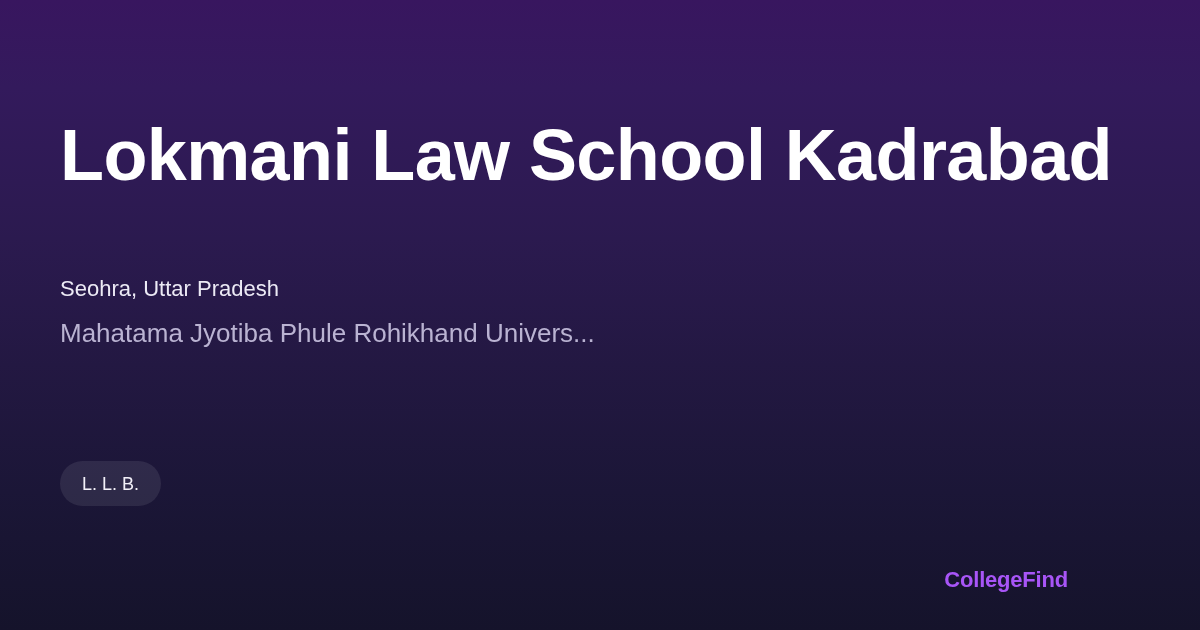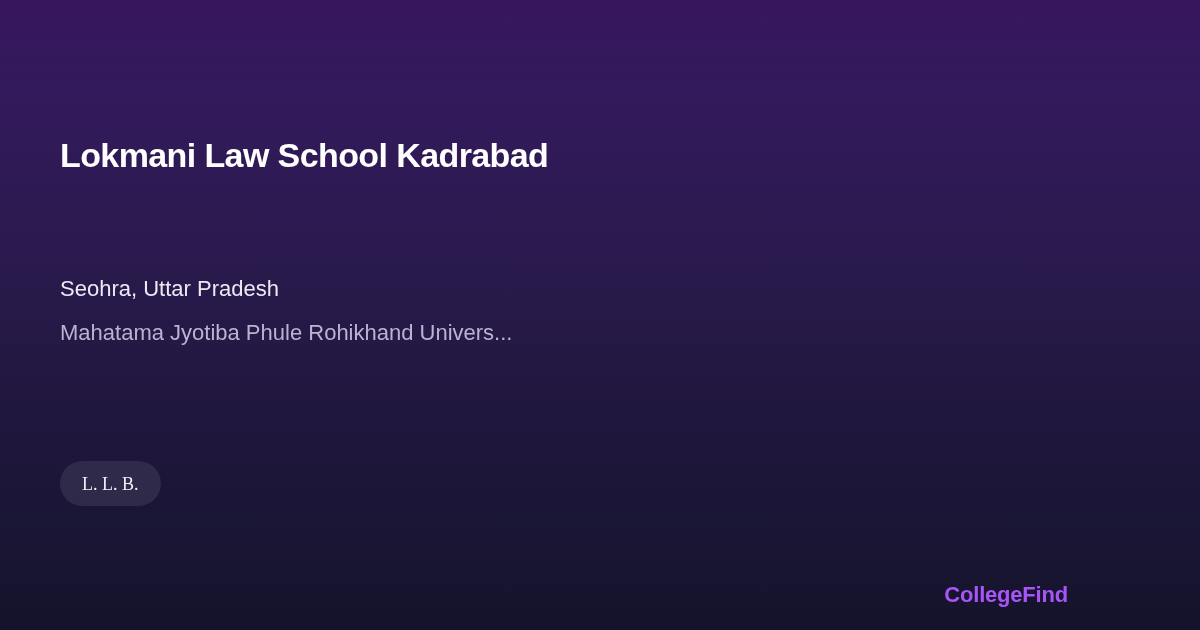--- a/index.html
+++ b/index.html
@@ -36,21 +36,21 @@
     top: 0;
     width: 1080px;
     height: 630px;
   }
 
   .title {
     position: absolute;
     left: 0;
     top: 124px;
     margin: 0;
-    font-size: 34px;
+    font-size: 72px;
     line-height: 62px;
     font-weight: 700;
     letter-spacing: -0.6px;
     color: #ffffff;
     white-space: nowrap;
   }
 
   .meta {
     position: absolute;
     left: 0;
@@ -61,60 +61,59 @@
   .location {
     font-size: 22px;
     line-height: 38px;
     font-weight: 400;
     color: #eceaf5;
     white-space: nowrap;
   }
 
   .affiliation {
     margin-top: 10px;
-    font-size: 22px;
+    font-size: 26px;
     line-height: 30px;
     font-weight: 400;
     color: #bab3d2;
     white-space: nowrap;
     overflow: hidden;
     text-overflow: ellipsis;
     max-width: 600px;
   }
 
   .chips {
     position: absolute;
     left: 0;
     top: 461px;
     display: flex;
     flex-direction: row;
     align-items: center;
     gap: 24px;
-    font-family: Liberation Serif, serif;
   }
 
   .chip {
     display: inline-flex;
     align-items: center;
     justify-content: center;
     height: 45px;
     padding: 0 22px;
     border-radius: 999px;
     background: rgba(255, 255, 255, 0.085);
     color: #f2f0f8;
     font-size: 18px;
     line-height: 1;
     font-weight: 400;
     white-space: nowrap;
   }
 
   .brand {
     position: absolute;
     right: 132px;
-    bottom: 21px;
+    bottom: 36px;
     font-size: 22px;
     line-height: 28px;
     font-weight: 700;
     letter-spacing: -0.2px;
     color: #a855f7;
     white-space: nowrap;
     margin-left: 20px;
   }
 </style>
 </head>

